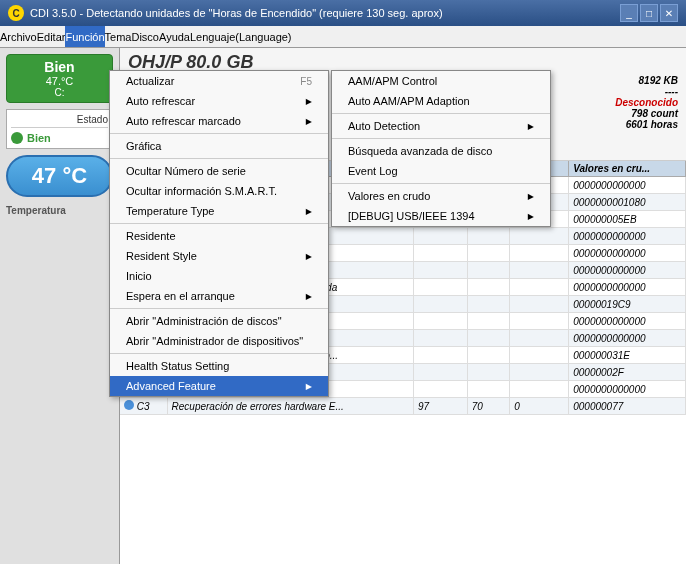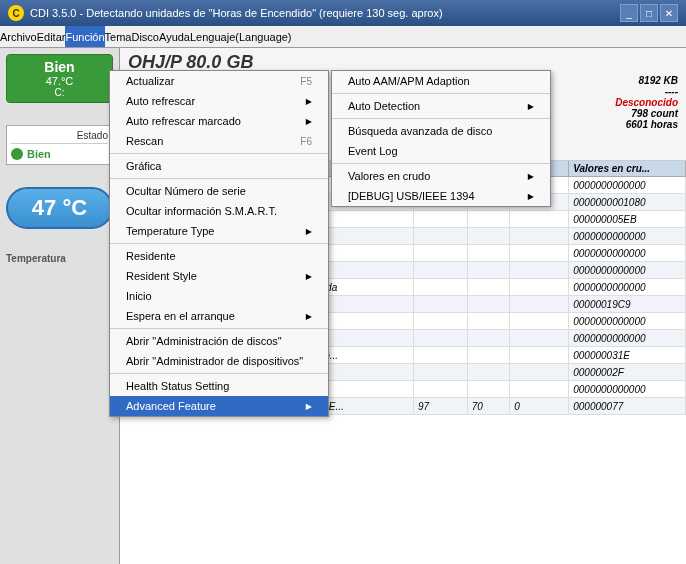--- a/index.html
+++ b/index.html
@@ -89,21 +89,21 @@
     }
 
     
     .left-panel {
       width: 120px;
       background: #e0e0e0;
       border-right: 1px solid #999;
       padding: 6px;
       display: flex;
       flex-direction: column;
-      gap: 22px;
+      gap: 6px;
     }
     .status-card {
       background: #5a9fd4;
       border: 1px solid #3a7fb4;
       border-radius: 4px;
       padding: 4px;
       color: white;
       text-align: center;
     }
     .status-good { background: #3a9a3a; border-color: #2a7a2a; }
@@ -507,24 +507,20 @@
             <span class="dropdown-shortcut">F5</span>
         </div>
         <div class="dropdown-item">
           <span>Auto refrescar</span>
             <span class="dropdown-arrow">▶</span>
         </div>
         <div class="dropdown-item">
           <span>Auto refrescar marcado</span>
             <span class="dropdown-arrow">▶</span>
         </div>
-        <div class="dropdown-item">
-          <span>Rescan</span>
-            <span class="dropdown-shortcut">F6</span>
-        </div>
         <div class="dropdown-separator"></div>
         <div class="dropdown-item">
           <span>Gráfica</span>
         </div>
         <div class="dropdown-separator"></div>
         <div class="dropdown-item">
           <span>Ocultar Número de serie</span>
         </div>
         <div class="dropdown-item">
           <span>Ocultar información S.M.A.R.T.</span>
@@ -560,20 +556,23 @@
           <span>Health Status Setting</span>
         </div>
         <div class="dropdown-item highlighted">
           <span>Advanced Feature</span>
             <span class="dropdown-arrow">▶</span>
         </div>
       </div>
 
       <div class="menu-dropdown advanced-submenu">
         <div class="dropdown-item">
+          <span>AAM/APM Control</span>
+        </div>
+        <div class="dropdown-item">
           <span>Auto AAM/APM Adaption</span>
         </div>
         <div class="dropdown-separator"></div>
         <div class="dropdown-item">
           <span>Auto Detection</span>
             <span class="dropdown-arrow">▶</span>
         </div>
         <div class="dropdown-separator"></div>
         <div class="dropdown-item">
           <span>Búsqueda avanzada de disco</span>

